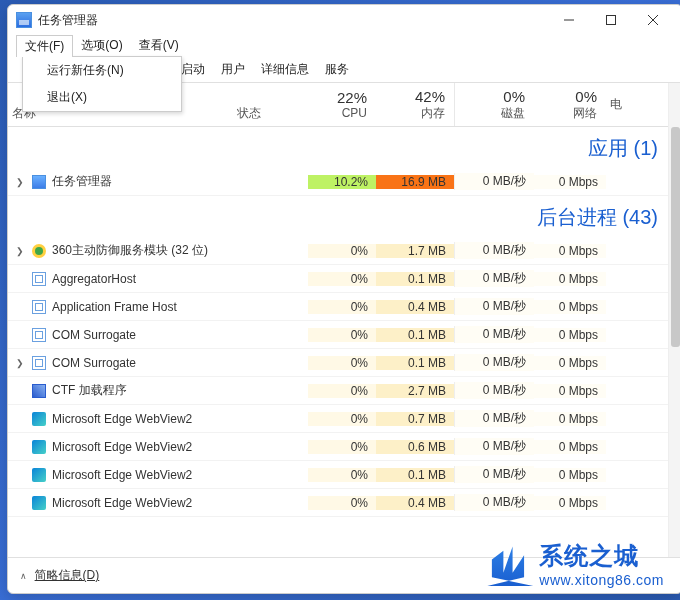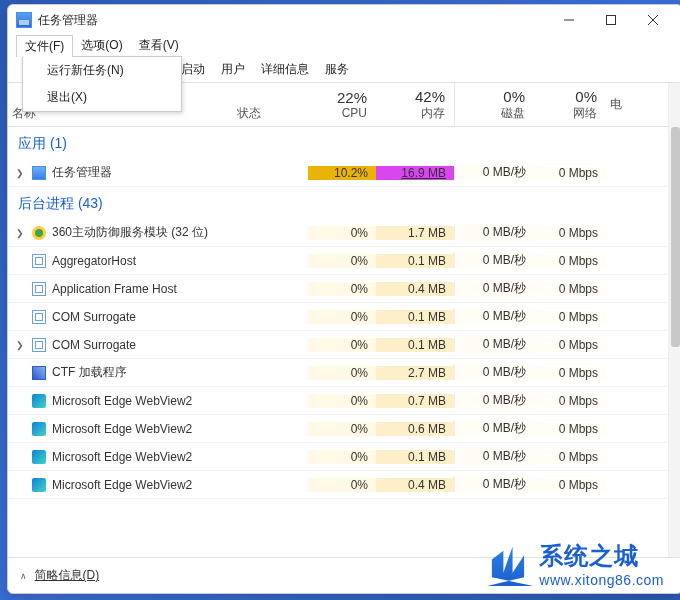--- a/index.html
+++ b/index.html
@@ -26,24 +26,24 @@
 .th.name { flex: 0 0 225px; text-align: left; justify-content: flex-end; }
 .th.state { flex: 0 0 75px; text-align: left; justify-content: flex-end; }
 .th.cpu { flex: 0 0 68px; }
 .th.mem { flex: 0 0 78px; }
 .th.disk { flex: 0 0 80px; border-left: 1px solid #e8e8e8; }
 .th.net { flex: 0 0 72px; }
 .th.power { flex: 0 0 22px; }
 .th .pct { font-size: 15px; color: #333; }
 .th .lbl { font-size: 12px; }
 .tbody { flex: 1; overflow-y: hidden; position: relative; }
-.section-head { padding: 8px 10px 6px; font-size: 14px; color: #1a5fd0; }
+.section-head { padding: 8px 10px 6px; font-size: 20px; color: #1a5fd0; text-align: right; }
 .row { display: flex; height: 28px; align-items: center; border-bottom: 1px solid #f2f2f2; }
-.row.hl .cell.cpu { background: #eab308; }
-.row.hl .cell.mem { background: #d946ef; text-decoration: underline; }
+.row.hl .cell.cpu { background: #bef264; }
+.row.hl .cell.mem { background: #f97316; }
 .cell { padding: 0 8px 0 4px; text-align: right; color: #333; }
 .cell.name { flex: 0 0 300px; text-align: left; display: flex; align-items: center; gap: 6px; padding-left: 8px; }
 .cell.cpu { flex: 0 0 68px; background: #fff9e6; }
 .cell.mem { flex: 0 0 78px; background: #fdf0c8; }
 .cell.disk { flex: 0 0 80px; background: #fffdf5; border-left: 1px solid #eee; }
 .cell.net { flex: 0 0 72px; background: #fffdf5; }
 .chev { width: 10px; display: inline-block; color: #666; font-size: 9px; }
 .proc-icon { width: 14px; height: 14px; display: inline-flex; align-items: center; justify-content: center; flex-shrink: 0; }
 .ico-tm { background: linear-gradient(#6ab0ff,#3c7de8); border: 1px solid #4a90e0; }
 .ico-360 { background: #ffd040; border-radius: 50%; position: relative; }

